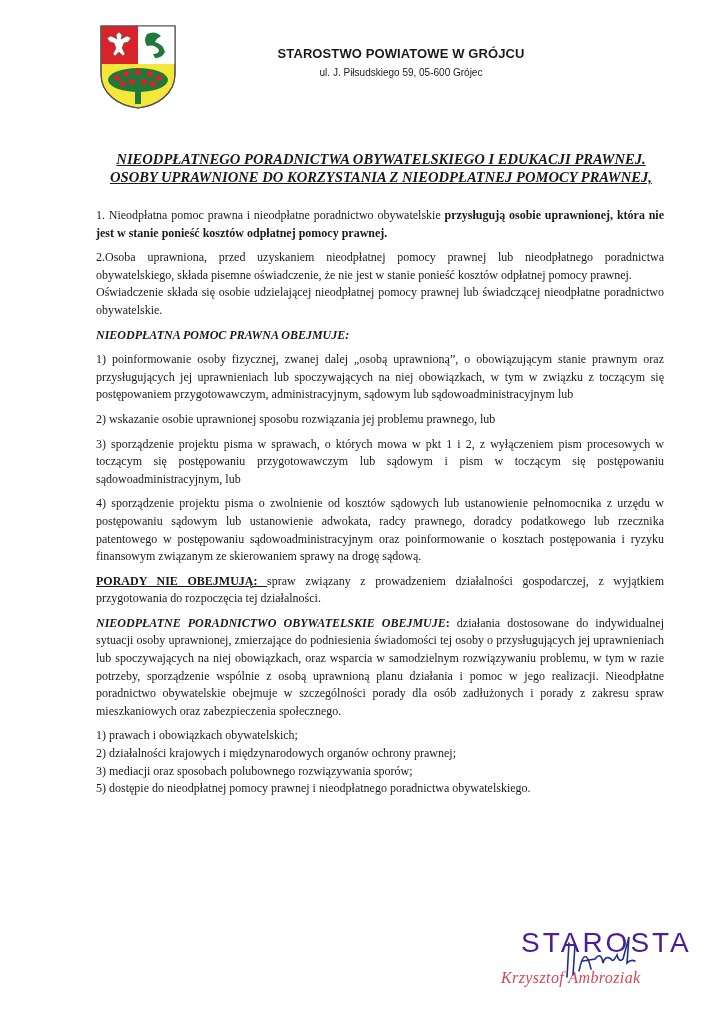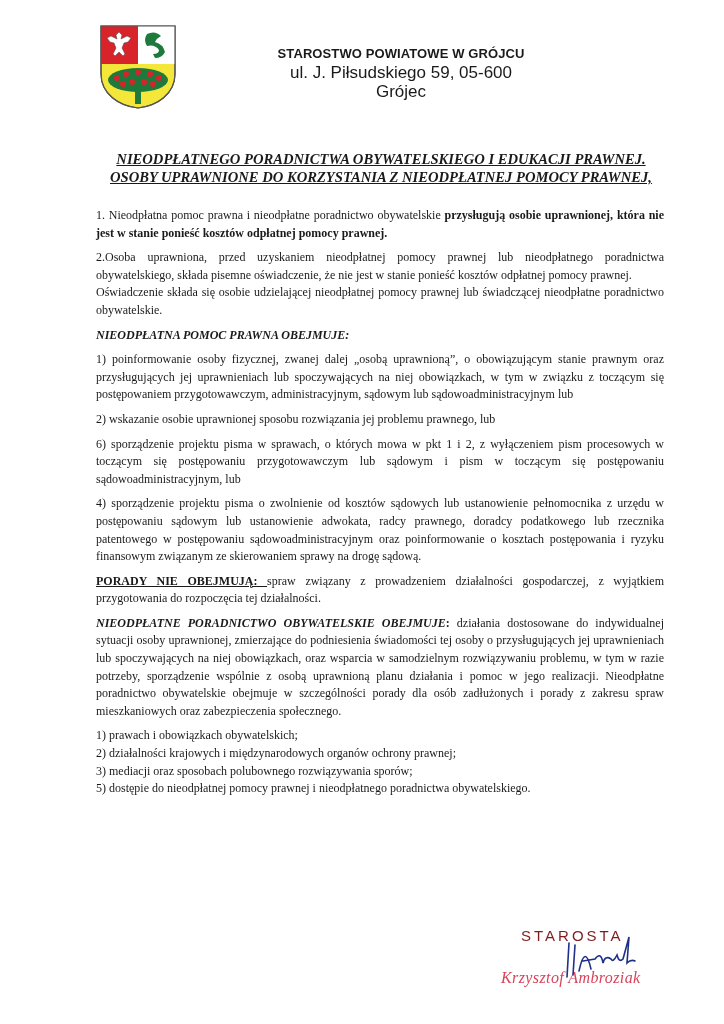--- a/index.html
+++ b/index.html
@@ -1,31 +1,31 @@
 <!DOCTYPE html>
 <html><head>
   <meta charset="utf-8">
   <style>
     html, body { margin: 0; padding: 0; background: #ffffff; }
     body { width: 724px; height: 1024px; position: relative; overflow: hidden; color: #1a1a1a; }
     .page { position: absolute; left: 0; top: 0; width: 724px; height: 1024px; background: #fff; margin-left: 16px; }
     .crest { position: absolute; left: 83px; top: 24px; width: 78px; height: 85px; }
     .header-text { position: absolute; left: 255px; top: 44px; width: 260px; text-align: center; font-family: "Liberation Sans", sans-serif; }
     .header-title { font-size: 13px; font-weight: bold; letter-spacing: 0.1px; line-height: 19px; }
-    .header-addr { font-size: 17px; line-height: 19px; }
+    .header-addr { font-size: 10px; line-height: 19px; }
     .title { position: absolute; left: 82px; top: 150px; width: 566px; text-align: center; font-family: "Liberation Serif", serif; font-weight: bold; font-style: italic; text-decoration: underline; font-size: 14.6px; line-height: 18px; }
     .body { position: absolute; left: 80px; top: 207px; width: 568px; font-family: "Liberation Serif", serif; font-size: 12px; line-height: 17.6px; text-align: justify; }
     .body p { margin: 0 0 7px 0; }
     .body p.tight { margin-bottom: 0; }
     .bi { font-weight: bold; font-style: italic; }
     .bu { font-weight: bold; text-decoration: underline; }
     .b { font-weight: bold; }
     .list-line { display: block; }
     .stamp { position: absolute; left: 485px; top: 925px; width: 200px; height: 80px; }
-    .stamp-title { position: absolute; left: 20px; top: 2px; font-family: "Liberation Sans", sans-serif; font-size: 15px; letter-spacing: 3px; color: #7f1d1d; }
+    .stamp-title { position: absolute; left: 20px; top: 2px; font-family: "Liberation Sans", sans-serif; font-size: 28px; letter-spacing: 3px; color: #4c1d95; }
     .stamp-name { position: absolute; left: 0px; top: 44px; font-family: "Liberation Serif", serif; font-style: italic; font-size: 16px; color: #d9445a; letter-spacing: 0.4px; }
     .signature { position: absolute; left: 50px; top: 8px; width: 120px; height: 50px; }
   </style>
 </head>
 <body>
 
 <div class="page">
 
   <svg class="crest" viewBox="0 0 78 85">
     <path d="M2 2 H76 V50 C76 70 58 82 39 84 C20 82 2 70 2 50 Z" fill="#f5e63a" stroke="#555" stroke-width="1.2"></path>
@@ -65,21 +65,21 @@
   </div>
 
   <div class="body">
     <p><span>1. Nieodpłatna pomoc prawna i nieodpłatne poradnictwo obywatelskie </span><span class="b">przysługują osobie uprawnionej, która nie jest w stanie ponieść  kosztów odpłatnej pomocy prawnej.</span></p>
     <p class="tight">2.Osoba uprawniona, przed uzyskaniem nieodpłatnej pomocy prawnej lub nieodpłatnego poradnictwa obywatelskiego, składa pisemne oświadczenie, że nie jest w stanie ponieść kosztów odpłatnej pomocy prawnej.</p>
     <p>Oświadczenie składa się osobie udzielającej nieodpłatnej pomocy prawnej lub świadczącej nieodpłatne  poradnictwo obywatelskie.</p>
 
     <p class="bi">NIEODPŁATNA POMOC PRAWNA OBEJMUJE:</p>
     <p>1) poinformowanie osoby fizycznej, zwanej dalej „osobą uprawnioną”, o obowiązującym stanie prawnym oraz przysługujących jej uprawnieniach lub spoczywających na niej obowiązkach, w tym w związku z toczącym się postępowaniem przygotowawczym, administracyjnym, sądowym lub sądowoadministracyjnym lub</p>
     <p>2)  wskazanie osobie uprawnionej sposobu rozwiązania jej problemu prawnego, lub</p>
-    <p>6) sporządzenie projektu pisma w sprawach, o których mowa w pkt 1 i 2, z wyłączeniem pism procesowych w toczącym się postępowaniu przygotowawczym lub sądowym i pism w toczącym się postępowaniu sądowoadministracyjnym, lub</p>
+    <p>3) sporządzenie projektu pisma w sprawach, o których mowa w pkt 1 i 2, z wyłączeniem pism procesowych w toczącym się postępowaniu przygotowawczym lub sądowym i pism w toczącym się postępowaniu sądowoadministracyjnym, lub</p>
     <p>4) sporządzenie projektu pisma o zwolnienie od kosztów sądowych lub ustanowienie pełnomocnika z urzędu w postępowaniu sądowym lub ustanowienie adwokata, radcy prawnego, doradcy podatkowego lub rzecznika patentowego w postępowaniu sądowoadministracyjnym oraz  poinformowanie  o  kosztach  postępowania  i  ryzyku  finansowym  związanym ze skierowaniem sprawy na drogę sądową.</p>
 
     <p><span class="bu">PORADY NIE OBEJMUJĄ: </span><span>spraw związany  z prowadzeniem działalności gospodarczej, z wyjątkiem przygotowania do rozpoczęcia tej działalności.</span></p>
 
     <p><span class="bi">NIEODPŁATNE PORADNICTWO OBYWATELSKIE OBEJMUJE</span><span class="b">:</span><span> działania dostosowane do indywidualnej sytuacji osoby uprawnionej, zmierzające do podniesienia świadomości tej osoby o przysługujących jej uprawnieniach lub spoczywających na niej obowiązkach, oraz wsparcia w samodzielnym rozwiązywaniu problemu, w tym w razie potrzeby, sporządzenie wspólnie z osobą uprawnioną planu działania i pomoc w jego realizacji. Nieodpłatne poradnictwo obywatelskie obejmuje w szczególności porady dla osób zadłużonych i porady z zakresu spraw mieszkaniowych oraz zabezpieczenia społecznego.</span></p>
 
     <span class="list-line">1) prawach i obowiązkach obywatelskich;</span>
     <span class="list-line">2) działalności krajowych i międzynarodowych organów ochrony prawnej;</span>
     <span class="list-line">3) mediacji oraz sposobach polubownego rozwiązywania sporów;</span>
     <span class="list-line">5) dostępie do nieodpłatnej pomocy prawnej i nieodpłatnego poradnictwa obywatelskiego.</span>

